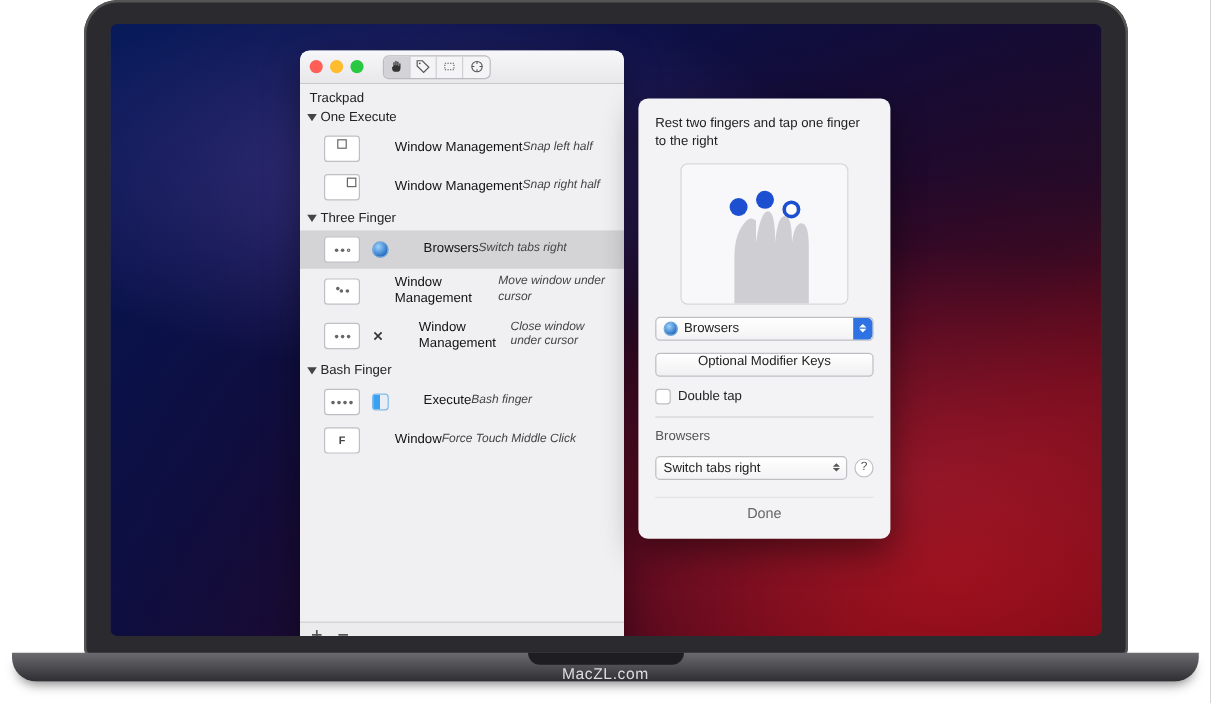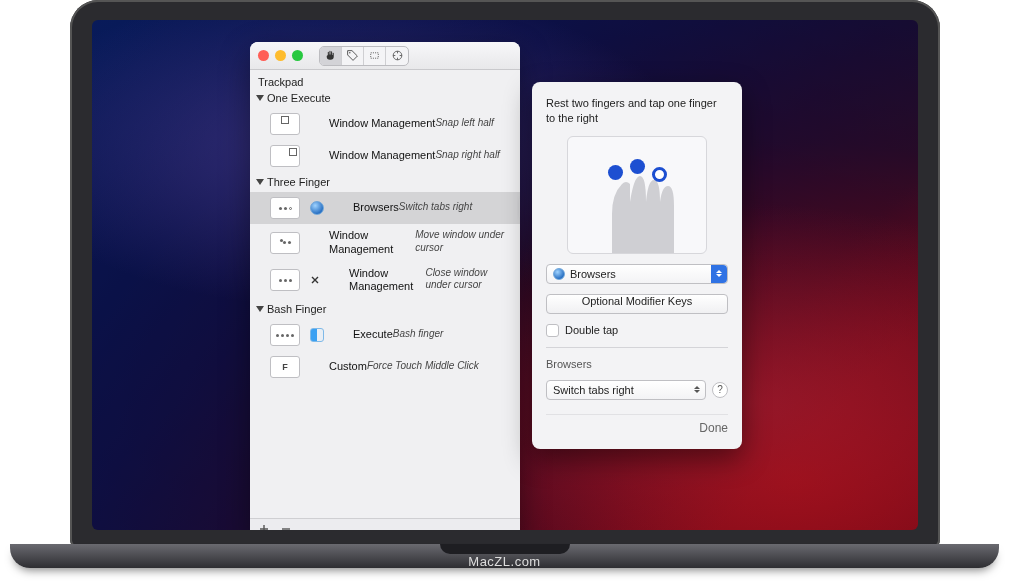--- a/index.html
+++ b/index.html
@@ -200,21 +200,21 @@
   .check-row{ display:flex; align-items:center; gap:6px; }
   .check{ width:13px;height:13px; border:1px solid #bfbfc3; border-radius:3px; background:#fff; }
   .sep{ height:1px; background:#d4d4d8; }
   .field-label{ font-size:11px; color:#555; }
   .row-flex{ display:flex; align-items:center; gap:6px; }
   .help{
     width:16px;height:16px; border-radius:50%; border:1px solid #bfbfc3;
     display:flex; align-items:center; justify-content:center; font-size:10px; color:#555; background:#fff;
   }
   .done{
-    text-align:right; color:#666; font-size:12px; padding-top:6px; border-top:1px solid #e1e1e4; margin-top:4px;
+    text-align:center; color:#666; font-size:12px; padding-top:6px; border-top:1px solid #e1e1e4; margin-top:4px;
   }
 </style>
 </head>
 <body>
 
 <div class="macbook">
   <div class="screen">
 
     <div class="pref-window">
       <div class="titlebar">
@@ -341,21 +341,21 @@
               <span class="item-text">
                 <span class="item-title">Execute</span>
                 <span class="item-sub">Bash finger</span>
               </span>
             </div>
             <div class="gesture-item">
               <span class="thumb">
                 <span style="font-size:9px;font-weight:600">F</span>
               </span>
               <span class="item-text">
-                <span class="item-title">Custom</span>
+                <span class="item-title">Window</span>
                 <span class="item-sub">Force Touch Middle Click</span>
               </span>
             </div>
           </div>
       </div>
 
       <div class="bottom-bar">
         <span class="plus">
           <svg width="10" height="10" viewBox="0 0 10 10">
               <path stroke="#555" stroke-width="1.4" d="M5 1v8M1 5h8"></path>

